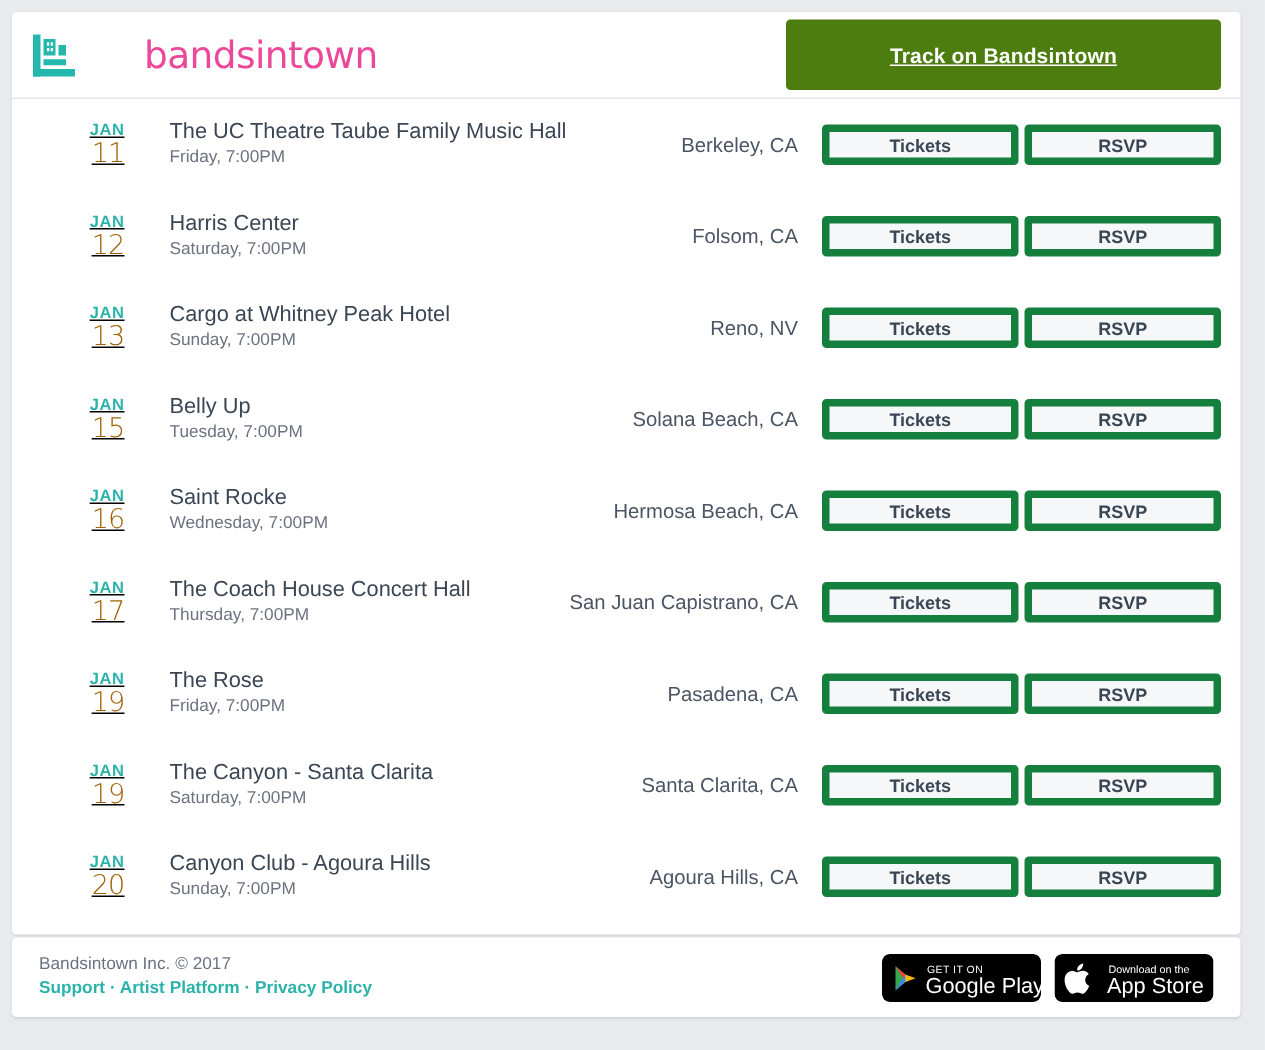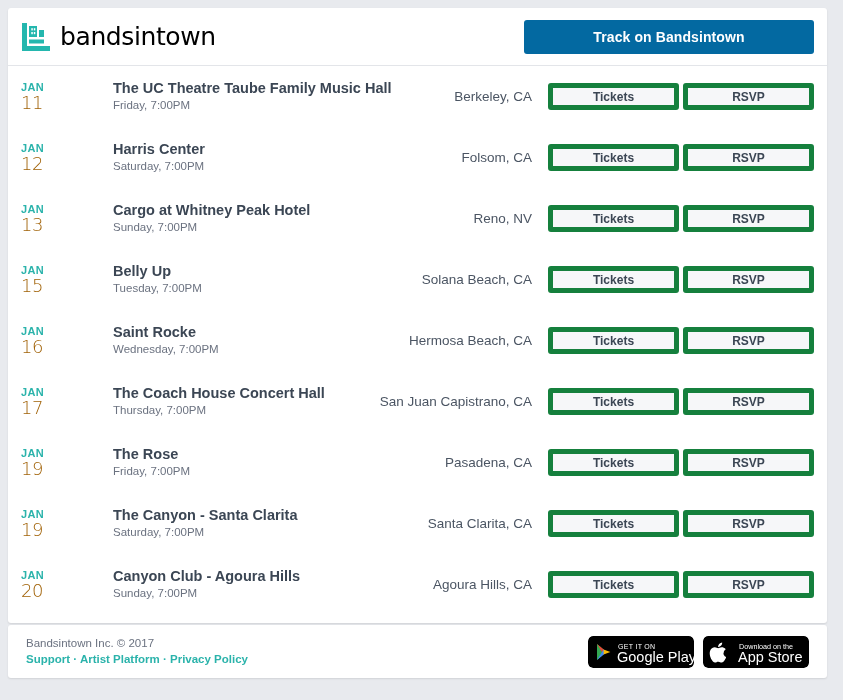--- a/index.html
+++ b/index.html
@@ -39,52 +39,55 @@
   }
   .brand {
     display: flex;
     align-items: center;
     gap: 9px;
   }
   .brand-mark { width: 30px; height: 30px; display: block; }
   .brand-word {
     font-size: 25px;
     font-weight: 400;
-    color: #000000;
+    color: #ec4899;
     letter-spacing: -0.4px;
     line-height: 1;
     font-family: "DejaVu Sans", sans-serif;
+    margin-left: 36px;
   }
   .track-btn {
     width: 290px;
-    height: 34px;
-    background: #0369a1;
+    height: 47px;
+    background: #4d7c0f;
     color: #ffffff;
     border: none;
     border-radius: 3px;
     font-size: 14px;
     font-weight: bold;
     font-family: "Liberation Sans", sans-serif;
     cursor: pointer;
     letter-spacing: 0.1px;
+    text-decoration: underline;
   }
 
   
   .events { padding: 0 0 8px 0; }
   .event-row {
     display: flex;
     align-items: center;
     height: 61px;
     padding: 0 13px 0 13px;
   }
   .date-cell {
     width: 62px;
     flex: 0 0 62px;
-    text-align: left;
+    text-align: right;
     line-height: 1;
+    text-decoration: underline;
   }
   .date-month {
     display: block;
     font-size: 11px;
     font-weight: bold;
     color: #2bb3ab;
     letter-spacing: 0.4px;
     margin-bottom: 1px;
   }
   .date-day {
@@ -95,21 +98,21 @@
     font-family: "DejaVu Sans", sans-serif;
     letter-spacing: -0.5px;
   }
   .info-cell {
     flex: 1 1 auto;
     padding-left: 30px;
     min-width: 0;
   }
   .venue {
     font-size: 14.5px;
-    font-weight: bold;
+    font-weight: normal;
     color: #3b4654;
     line-height: 1.25;
     white-space: nowrap;
   }
   .when {
     font-size: 11.5px;
     color: #6b7280;
     line-height: 1.35;
     margin-top: 1px;
     white-space: nowrap;

